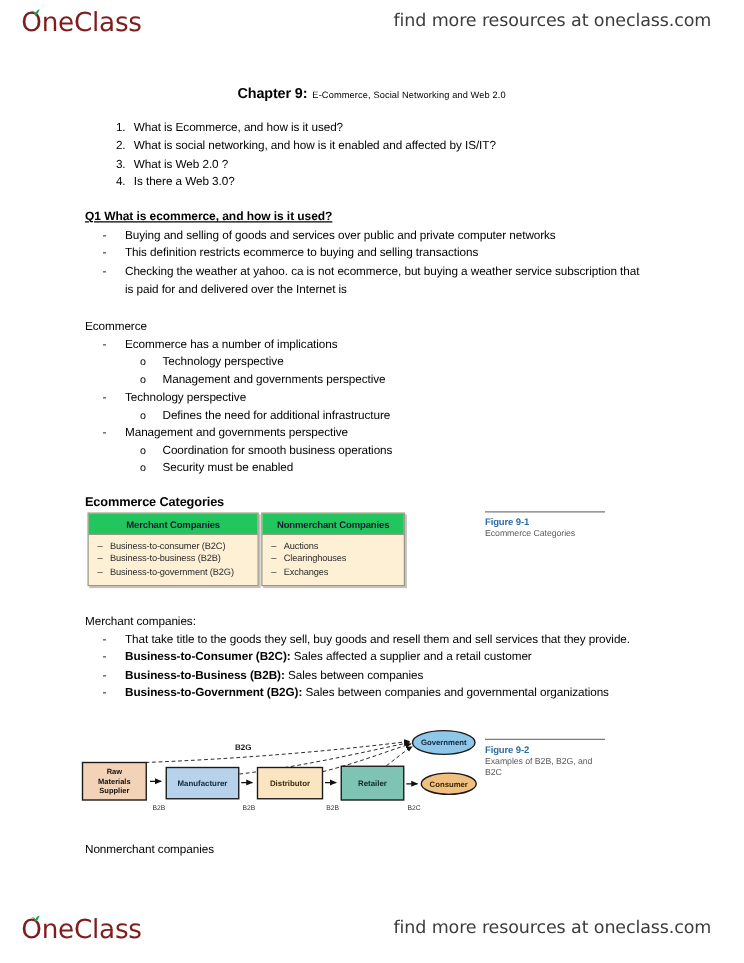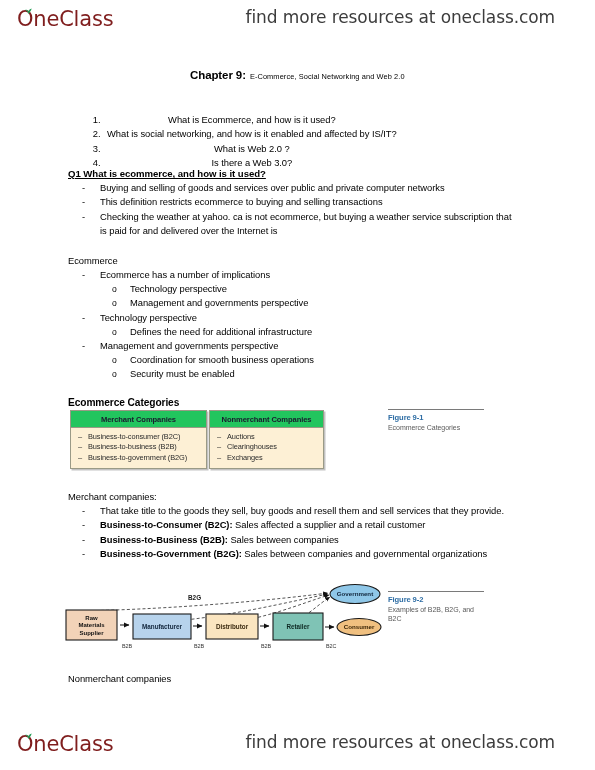--- a/index.html
+++ b/index.html
@@ -45,23 +45,23 @@
   }
   .oc-leaf {
     position: absolute;
     left: 7px;
     top: -2px;
     width: 9px;
     height: 8px;
   }
   .oc-tagline {
     position: absolute;
-    right: 40px;
+    right: 26px;
     font-family: "DejaVu Sans", sans-serif;
-    font-size: 17px;
+    font-size: 14px;
     color: #3c3c3c;
     letter-spacing: -0.1px;
   }
 
   
   .page {
     position: absolute;
     left: 0; top: 0;
     width: 595px; height: 770px;
   }
@@ -79,28 +79,27 @@
   }
   .chapter-sub {
     font-size: 7.4px;
     letter-spacing: 0.1px;
     margin-left: 4px;
   }
 
   ol.qlist {
     position: absolute;
     left: 80px;
-    top: 113px;
+    top: 95px;
     margin: 0;
     padding: 0 0 0 23px;
     list-style: decimal;
     font-size: 9.4px;
     line-height: 14.3px;
     letter-spacing: -0.05px;
-    text-align: center;
   }
   ol.qlist li { padding-left: 4px; }
 
   .q-heading {
     position: absolute;
     left: 68px;
     top: 168px;
     font-size: 9.6px;
     font-weight: bold;
     text-decoration: underline;

